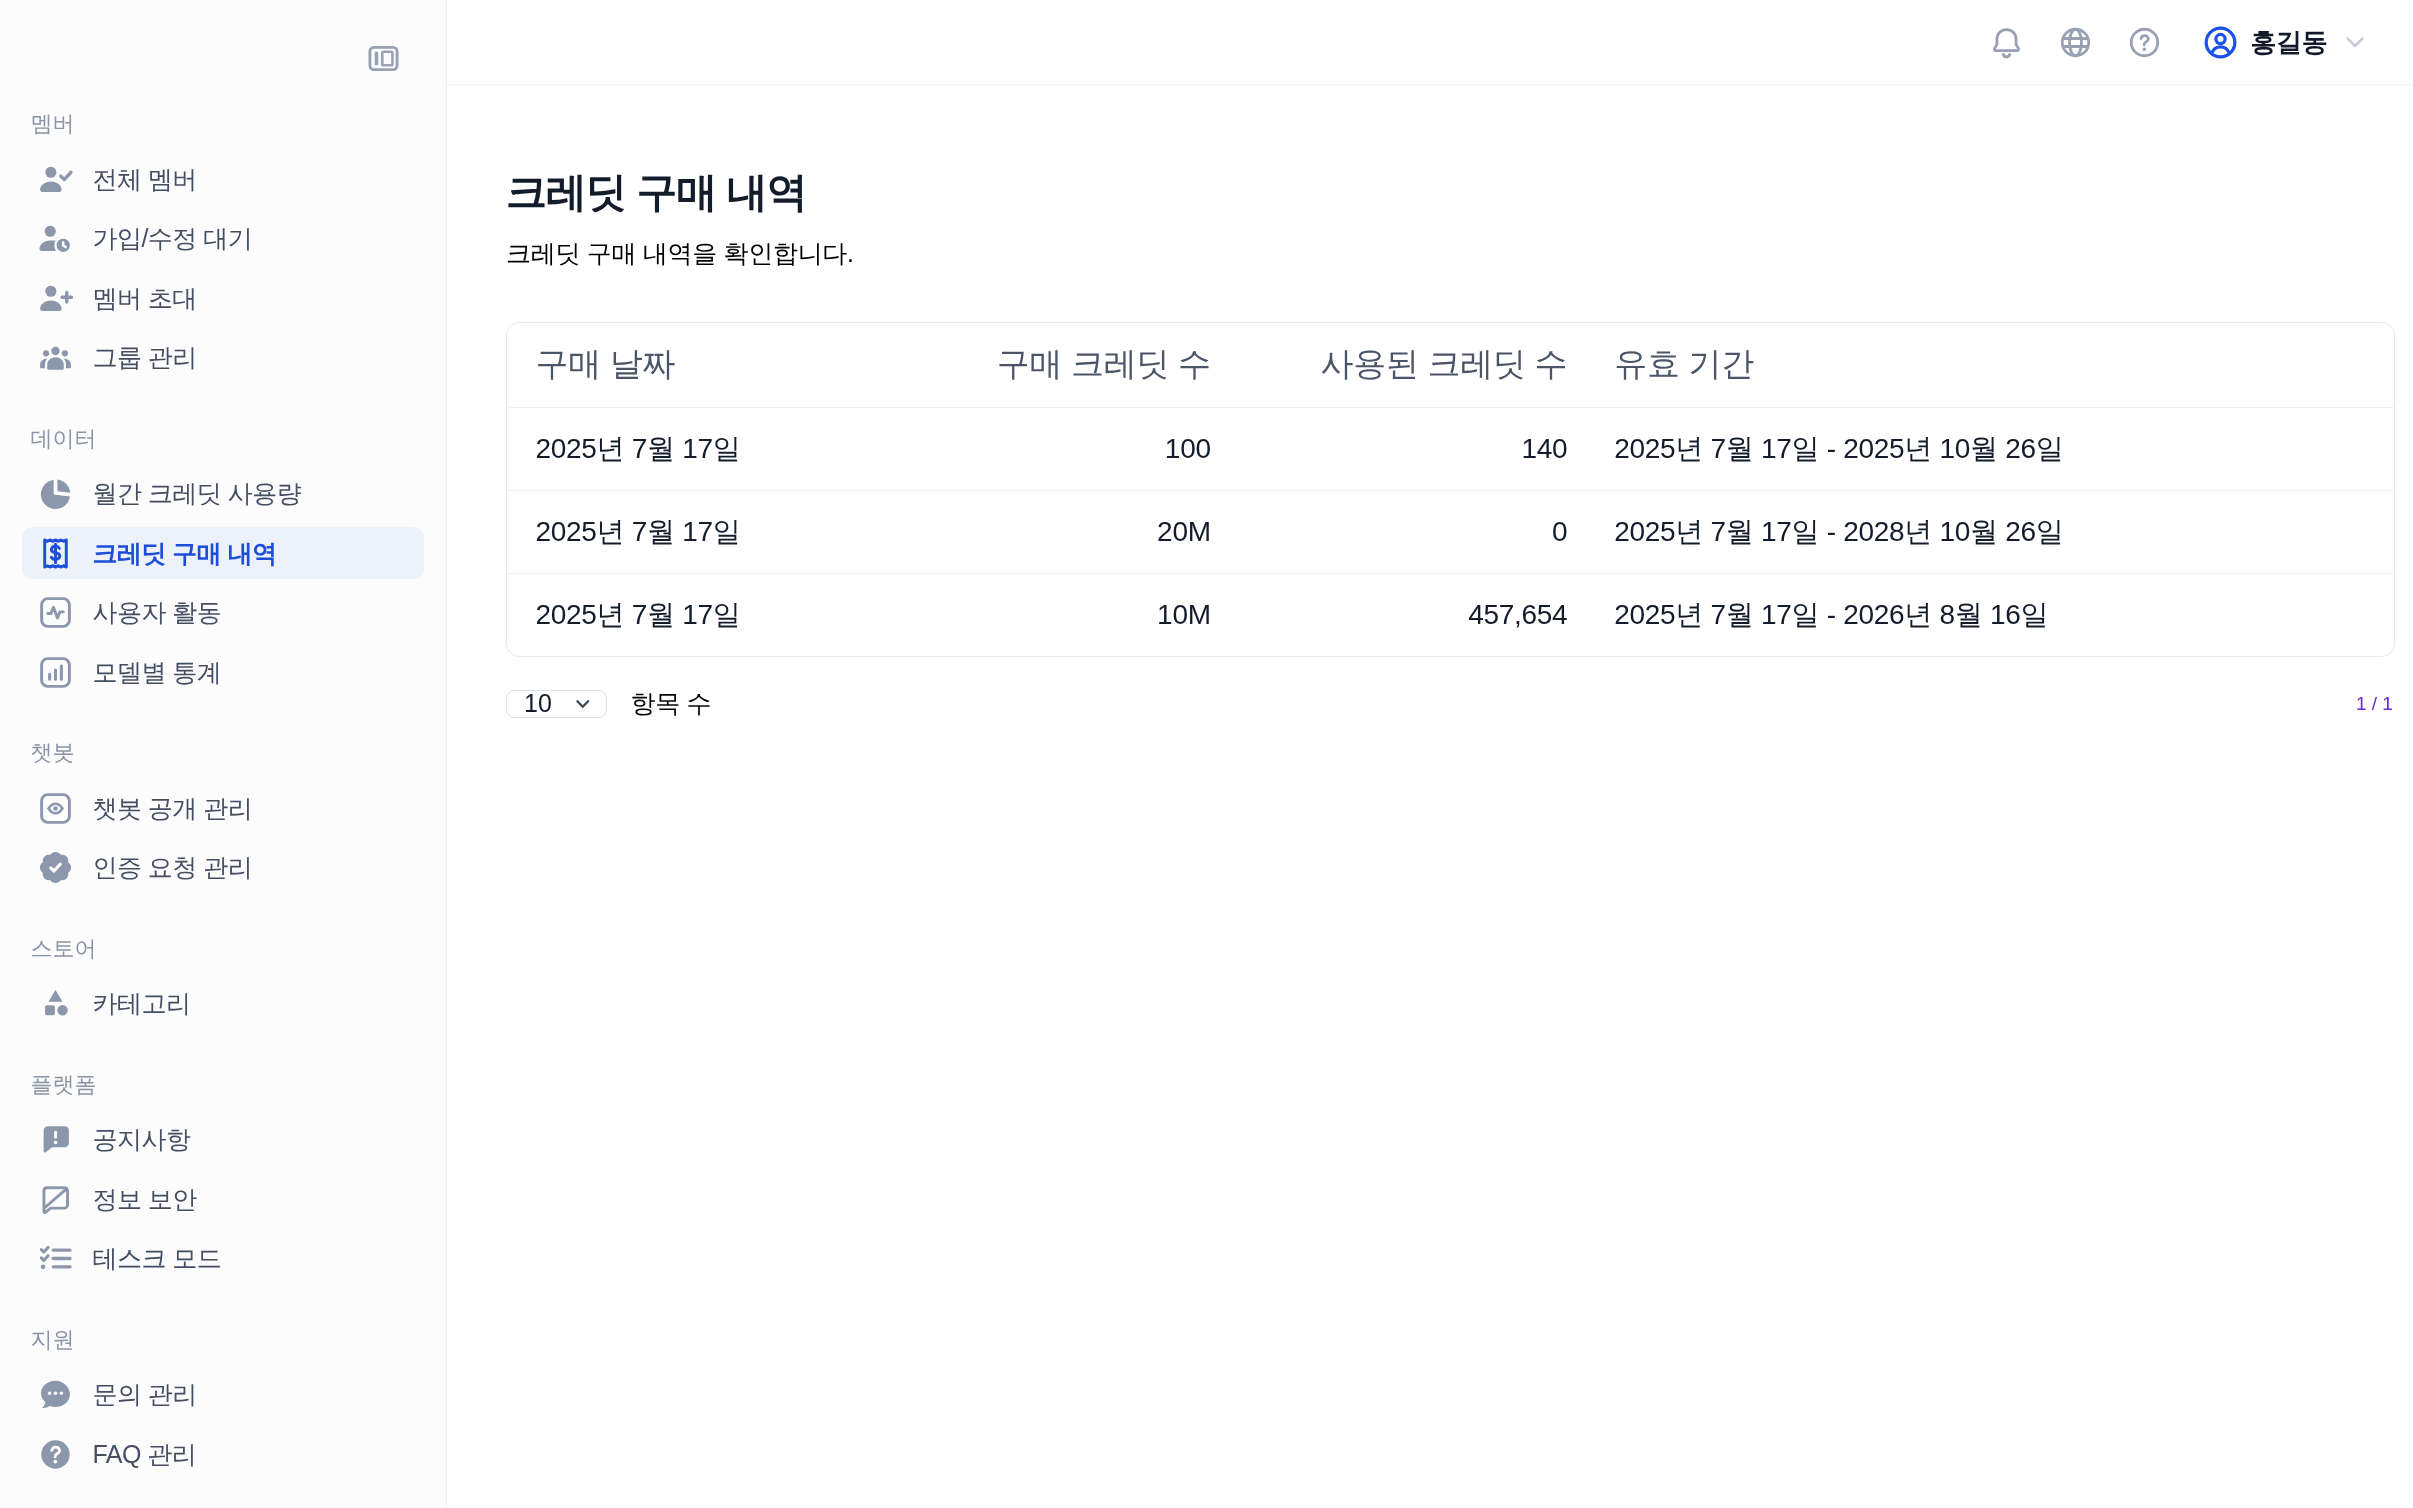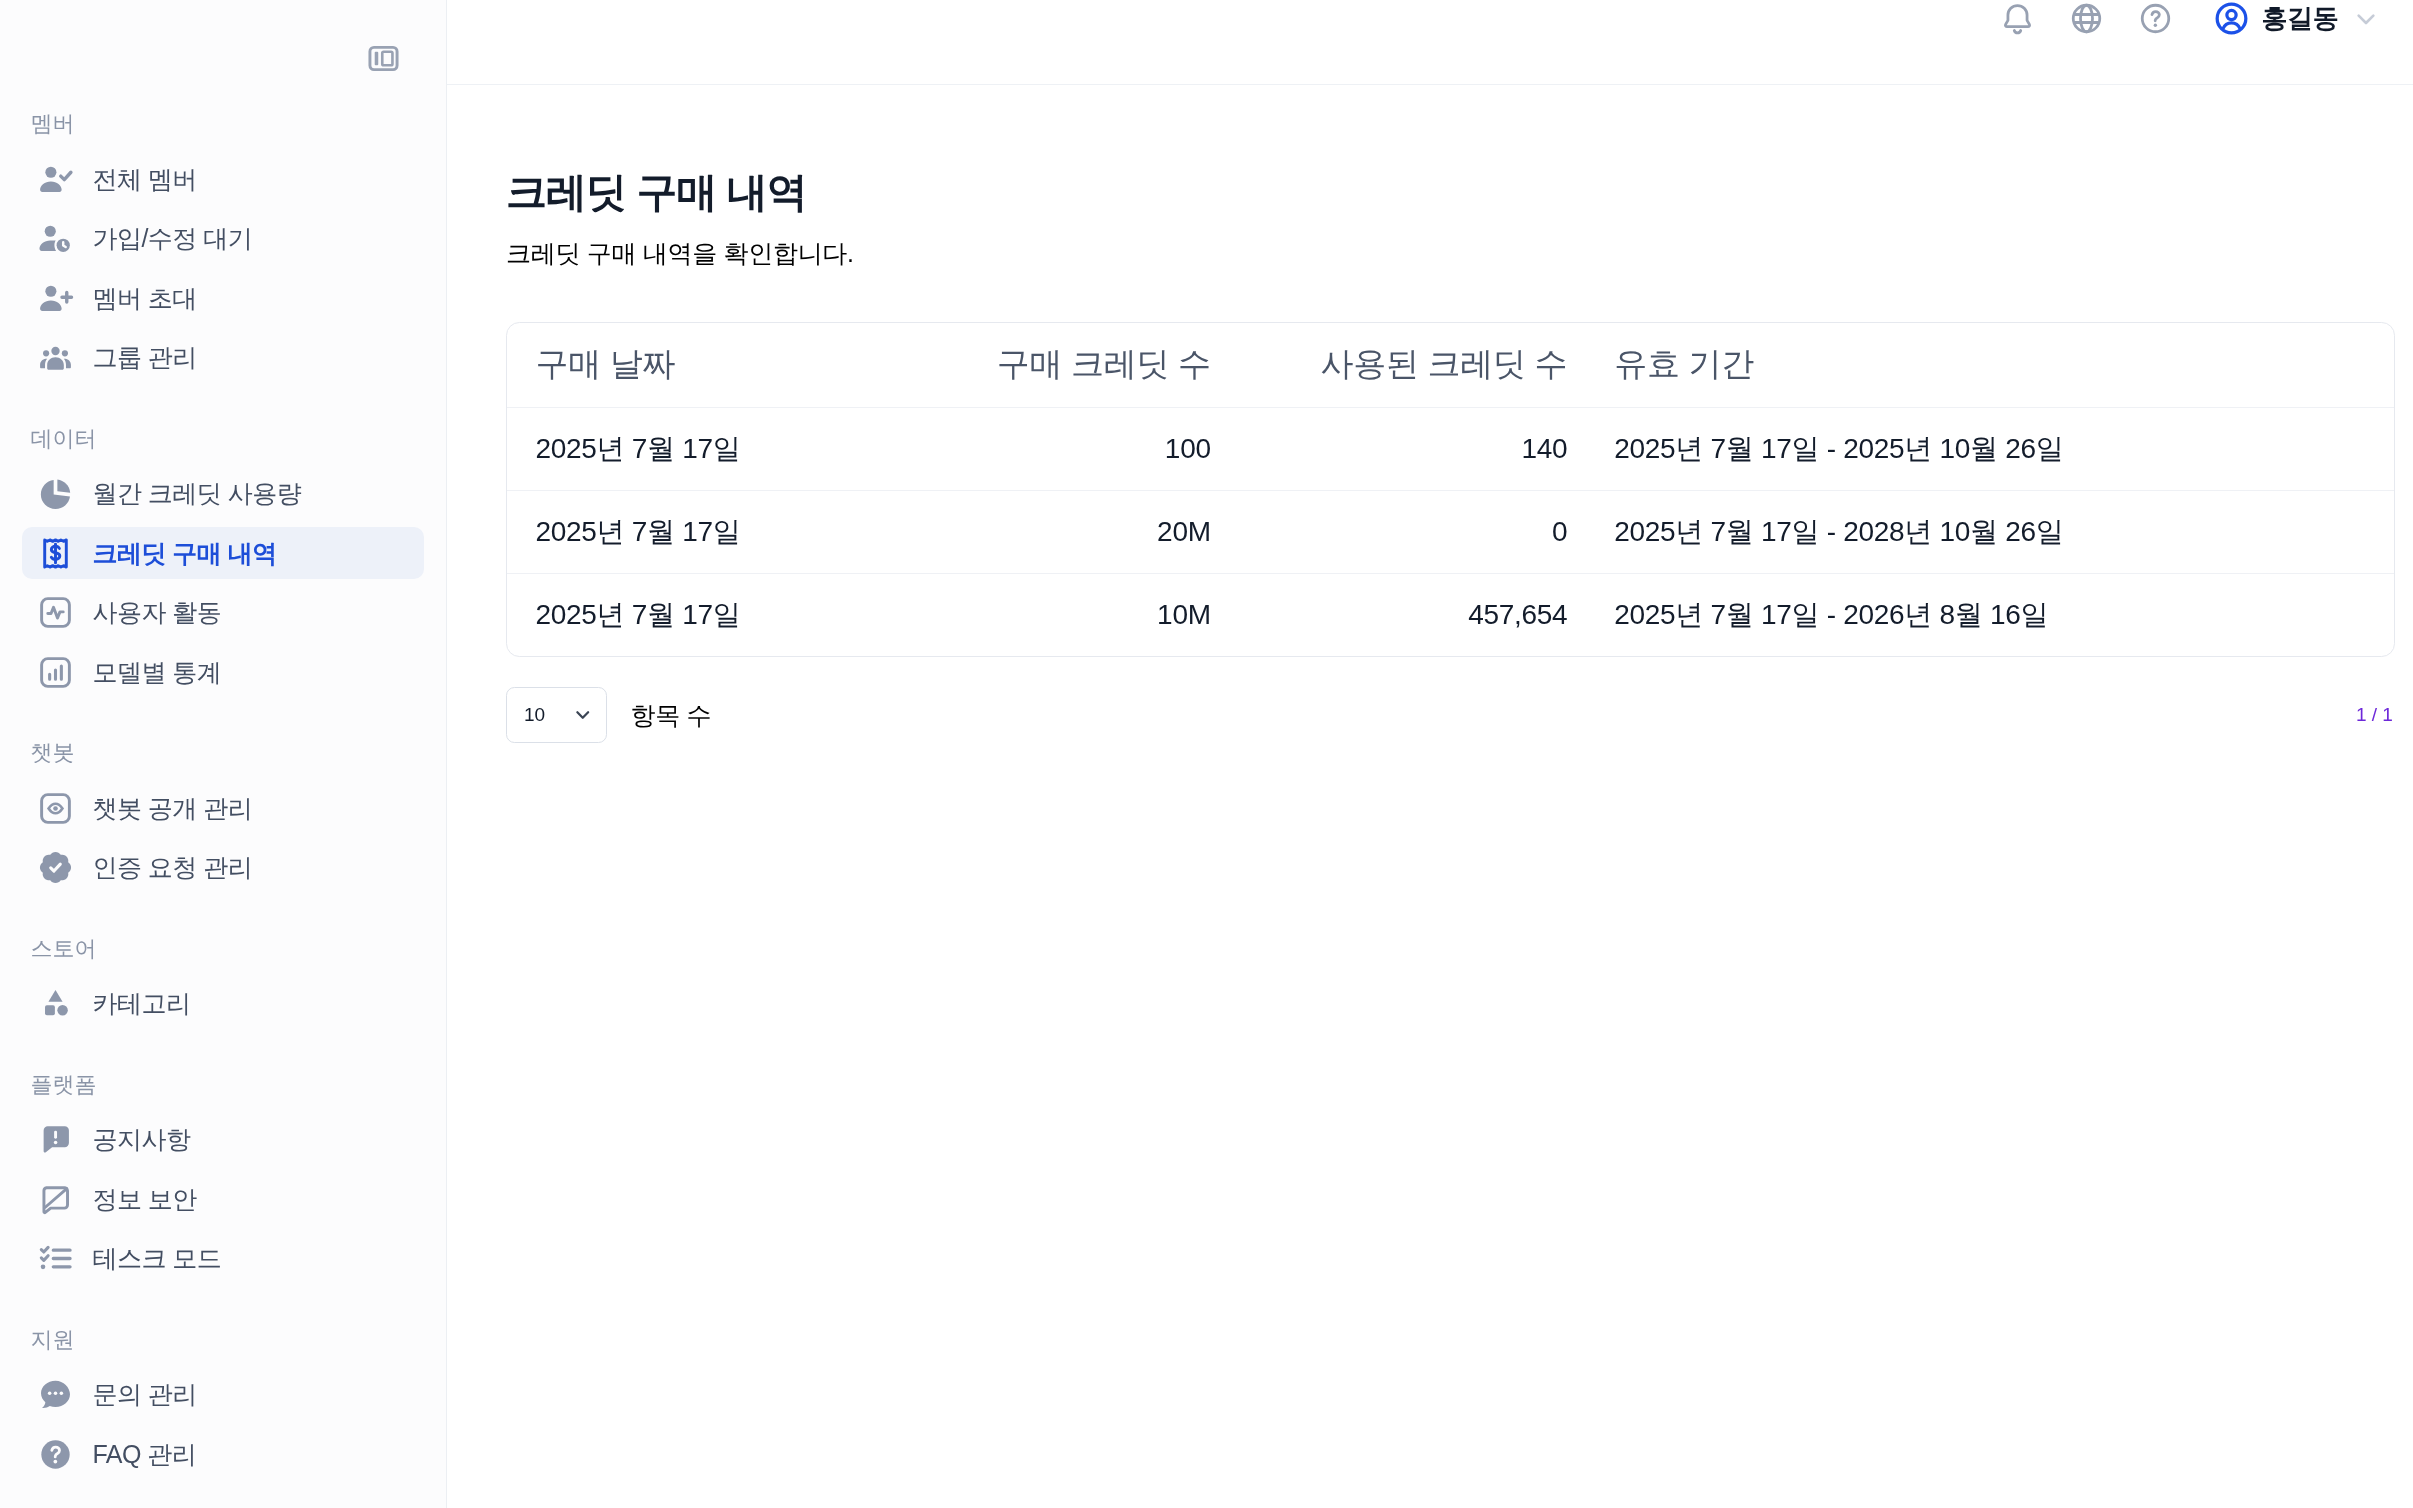--- a/index.html
+++ b/index.html
@@ -23,43 +23,43 @@
   .icon { width:37px; height:37px; display:flex; align-items:center;
     justify-content:center; color:#8D97AB; flex:0 0 auto; }
   .item .label { font-size:25px; color:#434E62; font-weight:500; letter-spacing:-0.5px; white-space:nowrap; }
   .item.active { background:#EDF1F9; }
   .item.active .icon { color:#1d4ed8; }
   .item.active .label { color:#1d4ed8; font-weight:600; }
 
   
   .main { flex:1; display:flex; flex-direction:column; overflow:hidden; }
   .topbar { height:85px; min-height:85px; border-bottom:1.7px solid #EEF1F5;
-    display:flex; align-items:flex-start; justify-content:flex-end; padding-right:31px; gap:32px; }
+    display:flex; align-items:center; justify-content:flex-end; padding-right:42px; gap:32px; }
   .icon-btn { width:37px; height:37px; background:none; border:none; color:#98A1B2; cursor:pointer; }
   .user { display:flex; align-items:center; gap:11.7px; margin-left:6.7px; cursor:pointer; }
   .avatar { width:37px; height:37px; color:#1C51E8; }
   .user-name { font-size:26px; font-weight:700; color:#111A29; letter-spacing:-0.4px; }
   .chev { width:32px; height:32px; color:#C6CCD7; }
 
   .content { padding:80px 18.4px 0 59px; }
   .page-title { font-size:41px; font-weight:700; color:#131C2B; letter-spacing:-1px; }
   .page-subtitle { margin-top:17px; font-size:25px; color:#000000; letter-spacing:-0.3px; }
 
   .card { margin-top:52px; border:1.7px solid #E6E9EF; border-radius:13.4px; overflow:hidden; background:#fff; }
   table { width:100%; border-collapse:collapse; table-layout:fixed; }
   thead th { height:84px; font-size:33px; font-weight:500; color:#4A5568; letter-spacing:-0.3px; }
   tbody td { height:83px; font-size:28px; color:#131C2B; border-top:1.7px solid #EFF1F5; letter-spacing:-0.3px; }
   .al { text-align:left; padding-left:28.5px; }
   .ar { text-align:right; }
   .c4 { text-align:left; padding-left:47px; }
 
   .pager { display:flex; align-items:center; margin-top:30px; padding-right:1.7px; }
-  .page-size { width:101px; height:56px; border:1.7px solid #DBE0E8; border-radius:8.4px;
+  .page-size { width:101px; height:28px; border:1.7px solid #DBE0E8; border-radius:8.4px;
     background:#fff; display:flex; align-items:center; justify-content:space-between;
-    padding:0 11.7px 0 17px; font-size:19px; color:#131C2B; cursor:pointer; }
+    padding:0 11.7px 0 17px; font-size:25px; color:#131C2B; cursor:pointer; }
   .page-size-label { margin-left:23.5px; font-size:25px; color:#000000; letter-spacing:-0.3px; }
   .page-indicator { margin-left:auto; font-size:19px; color:#6d28d9; }
 
   svg { display:block; }
 </style>
 </head>
 <body>
 
 <div class="app">
 

